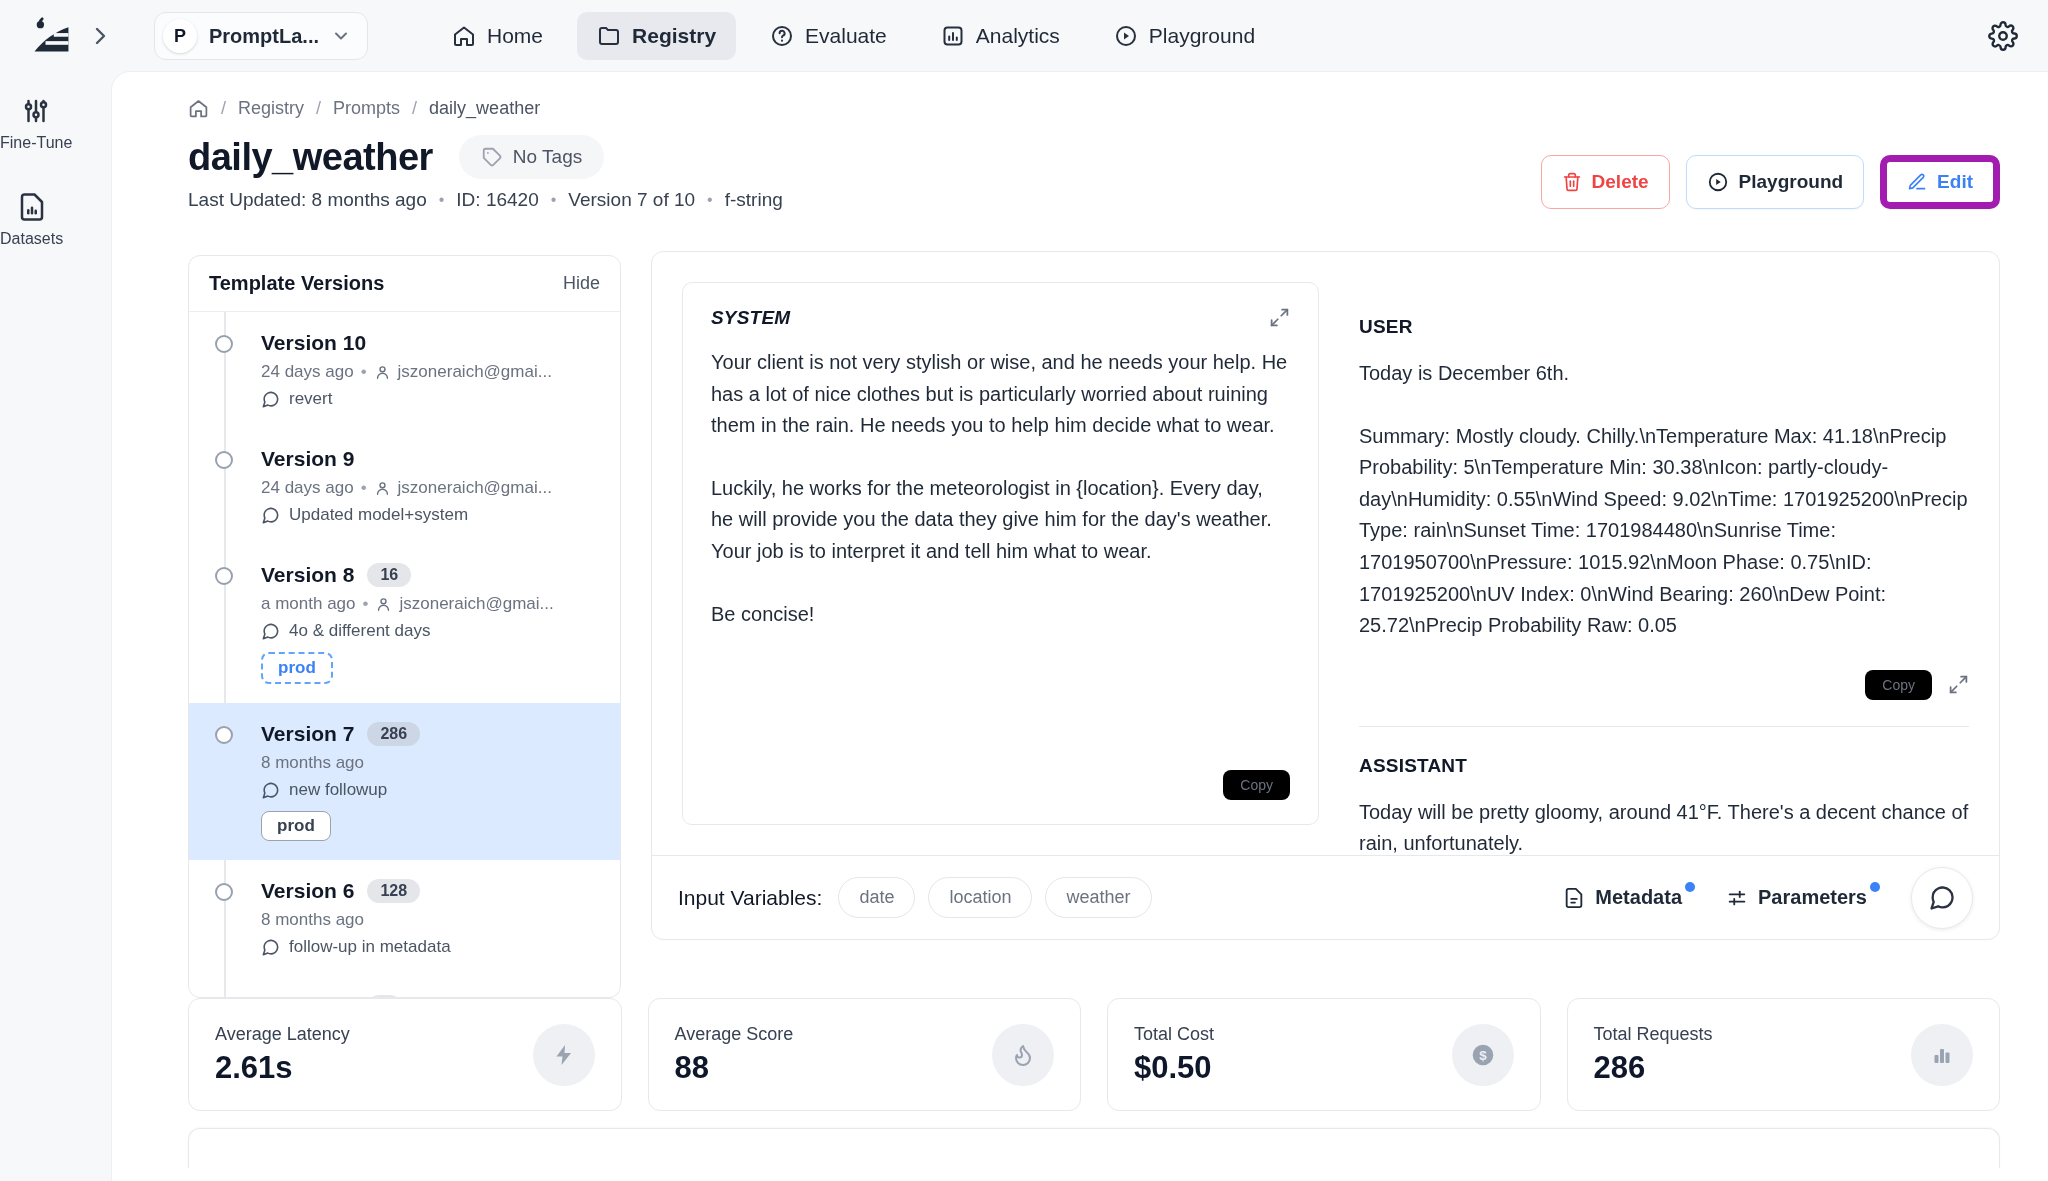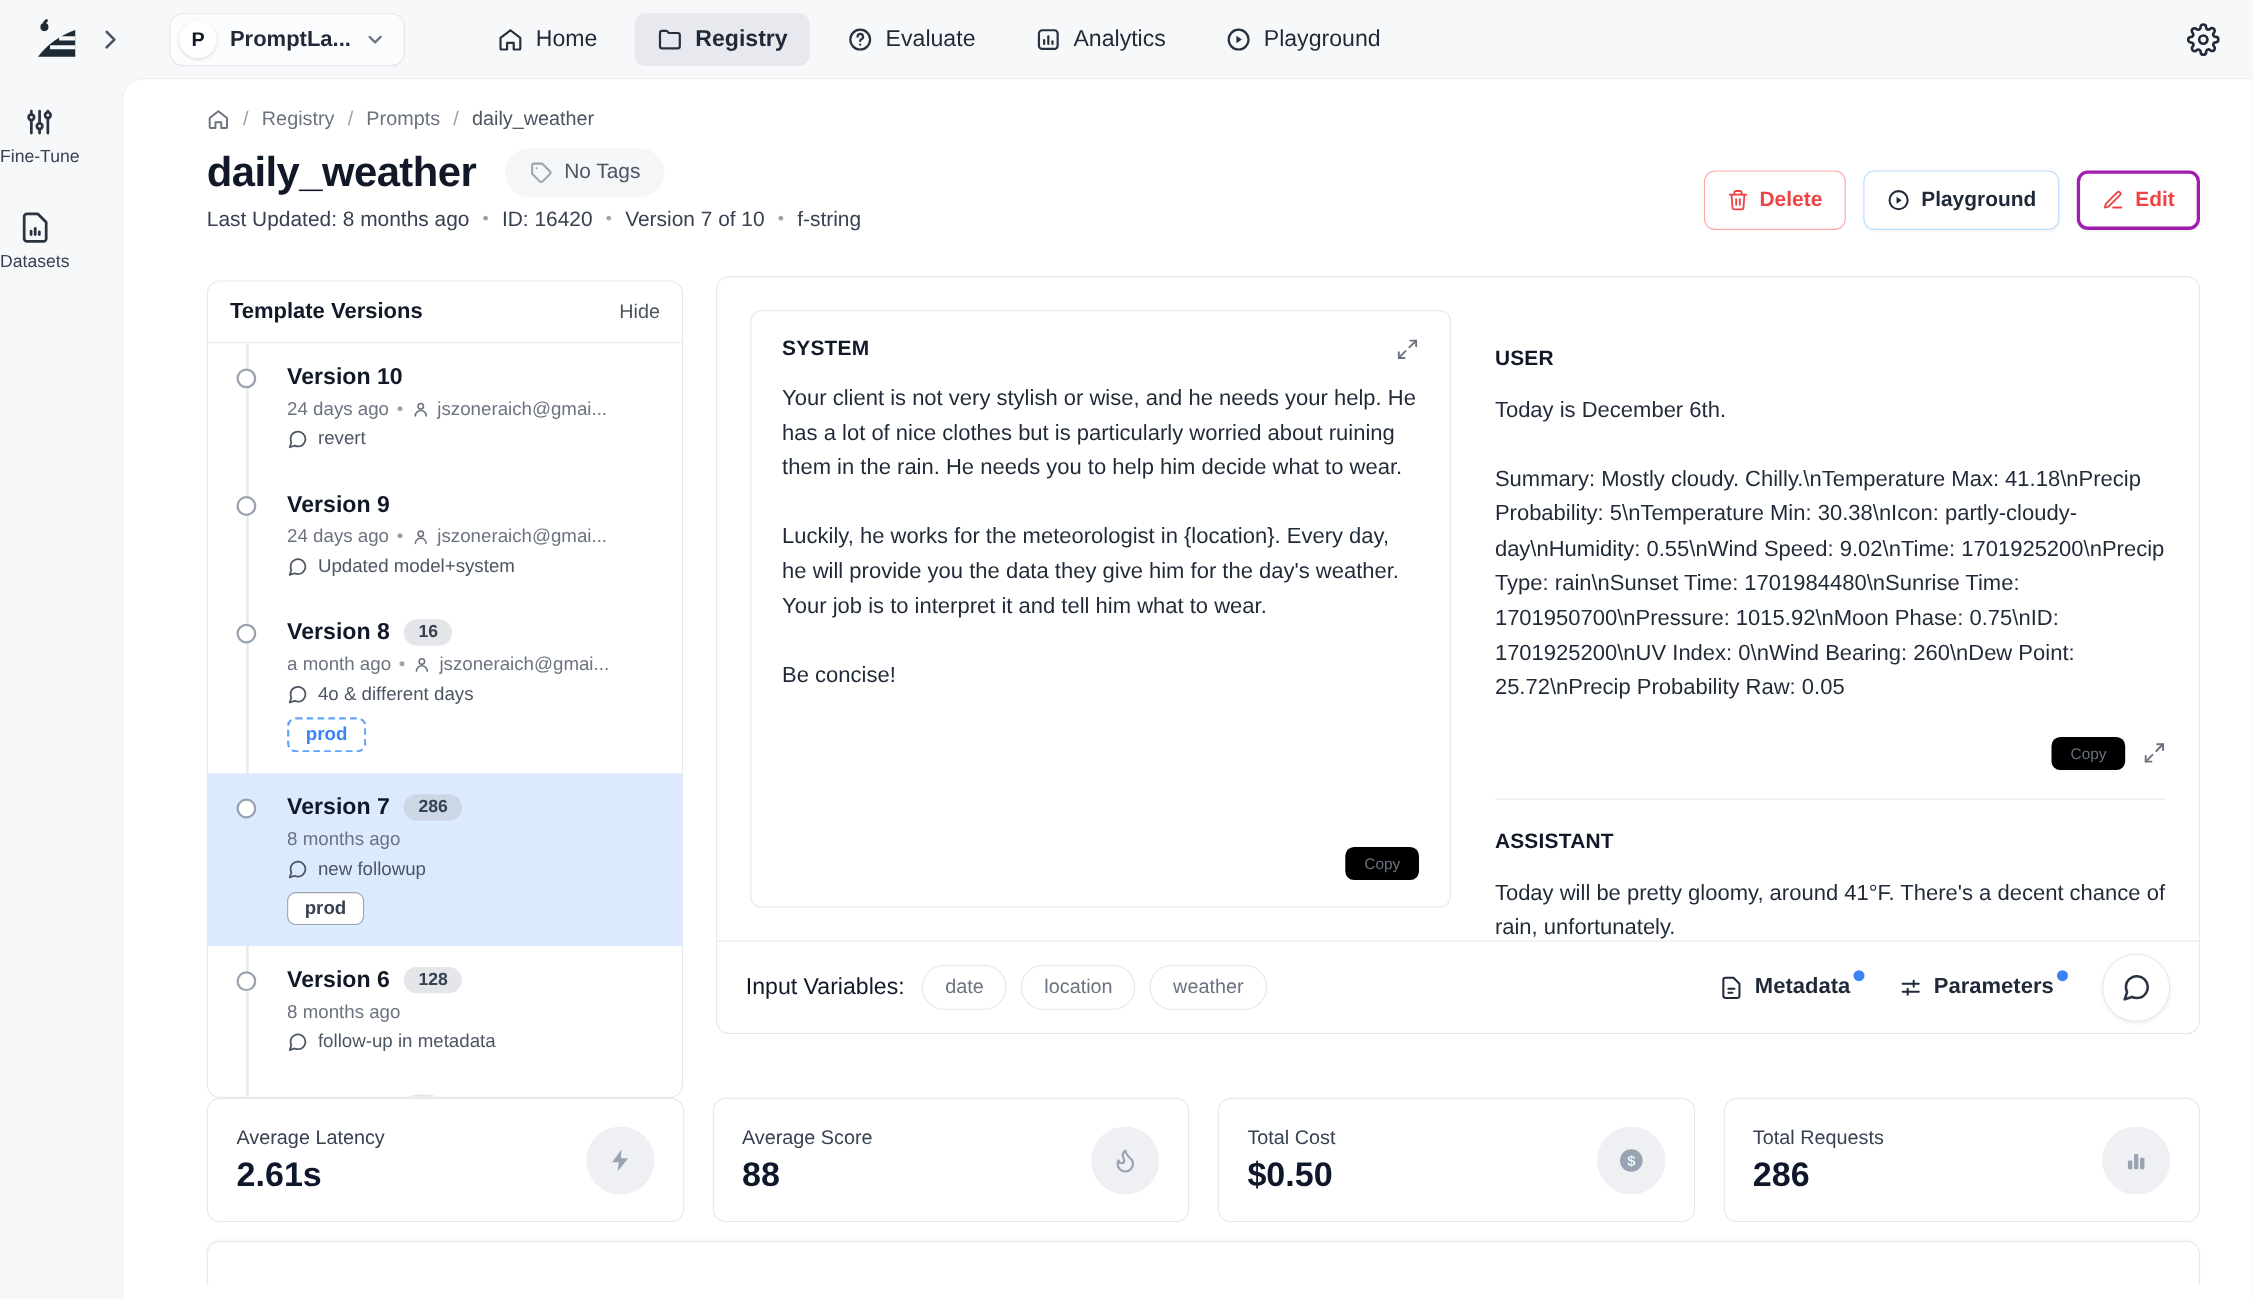--- a/index.html
+++ b/index.html
@@ -38,21 +38,21 @@
   .header-row { position:relative; margin-top:16px; }
   .title-line { display:flex; align-items:center; gap:26px; }
   .page-title { font-size:38px; font-weight:700; color:#111827; letter-spacing:-0.5px; }
   .tags-pill { display:flex; align-items:center; gap:10px; height:44px; padding:0 22px; border-radius:999px; background:#f5f6f8; color:#4b5563; font-size:19px; cursor:pointer; }
   .meta-line { margin-top:10px; display:flex; align-items:center; gap:12px; font-size:19px; color:#374151; }
   .meta-line .dot { color:#9ca3af; font-size:16px; }
   .actions { position:absolute; right:0; bottom:2px; display:flex; gap:16px; }
   .btn { display:flex; align-items:center; gap:10px; height:54px; padding:0 20px; background:#fff; border-radius:10px; font-size:19px; font-weight:600; cursor:pointer; }
   .btn-delete { border:1px solid #fca5a5; color:#ef4444; }
   .btn-playground { border:1px solid #bfdbfe; color:#1f2937; box-shadow:0 1px 2px rgba(0,0,0,.04); }
-  .btn-edit { border:3px solid #a21caf; color:#ef4444; box-shadow:0 1px 2px rgba(0,0,0,.04); }
+  .btn-edit { border:7px solid #a21caf; color:#3b82f6; box-shadow:0 1px 2px rgba(0,0,0,.04); }
 
   
   .content-row { display:flex; gap:30px; margin-top:40px; align-items:flex-start; }
 
   .versions-panel { width:433px; height:743px; margin-top:4px; border:1px solid #e6e8ec; border-radius:12px; background:#fff; overflow:hidden; display:flex; flex-direction:column; flex:none; }
   .vp-head { height:56px; flex:none; display:flex; align-items:center; justify-content:space-between; padding:0 20px; border-bottom:1px solid #eceef1; }
   .vp-title { font-size:20px; font-weight:600; color:#111827; }
   .vp-hide { font-size:18px; color:#4b5563; cursor:pointer; }
   .vp-body { position:relative; flex:1; overflow:hidden; }
   .vp-line { position:absolute; left:35px; top:0; bottom:0; width:2px; background:#e6e8ec; }
@@ -66,21 +66,21 @@
   .v-meta .dot { color:#9ca3af; }
   .v-comment { margin-top:7px; display:flex; align-items:center; gap:9px; font-size:17px; color:#4b5563; }
   .v-tag { display:inline-block; margin-top:11px; padding:4px 15px; border-radius:8px; font-size:17px; font-weight:700; }
   .v-tag.dashed { border:2px dashed #60a5fa; color:#3b82f6; background:#fff; }
   .v-tag.solid { border:1px solid #9ca3af; color:#374151; background:#fff; }
 
   
   .convo-card { flex:1; height:689px; border:1px solid #e6e8ec; border-radius:12px; background:#fff; display:flex; flex-direction:column; overflow:hidden; }
   .messages { flex:1; min-height:0; display:flex; gap:40px; padding:30px; }
   .sys-card { width:637px; flex:none; border:1px solid #e6e8ec; border-radius:10px; padding:24px 28px; display:flex; flex-direction:column; }
-  .role-head { display:flex; align-items:flex-start; justify-content:space-between; }
+  .role-head { display:flex; align-items:flex-start; justify-content:space-between;font-style:italic; }
   .role-label { font-size:19px; font-weight:700; color:#111827; letter-spacing:.2px; }
   .expand-btn { color:#6b7280; cursor:pointer; display:flex; }
   .msg-text p { font-size:20px; line-height:1.58; color:#1f2937; }
   .msg-text p + p { margin-top:31px; }
   .sys-card .msg-text { margin-top:18px; }
   .copy-btn { background:#000000; border-radius:8px; padding:7px 17px; font-size:14px; color:#6b7280; cursor:pointer; }
   .sys-copy { margin-top:auto; align-self:flex-end; }
   .right-col { flex:1; min-width:0; padding-top:34px; display:flex; flex-direction:column; }
   .right-col .msg-text { margin-top:20px; }
   .user-copy-row { margin-top:28px; display:flex; align-items:center; justify-content:flex-end; gap:16px; }

